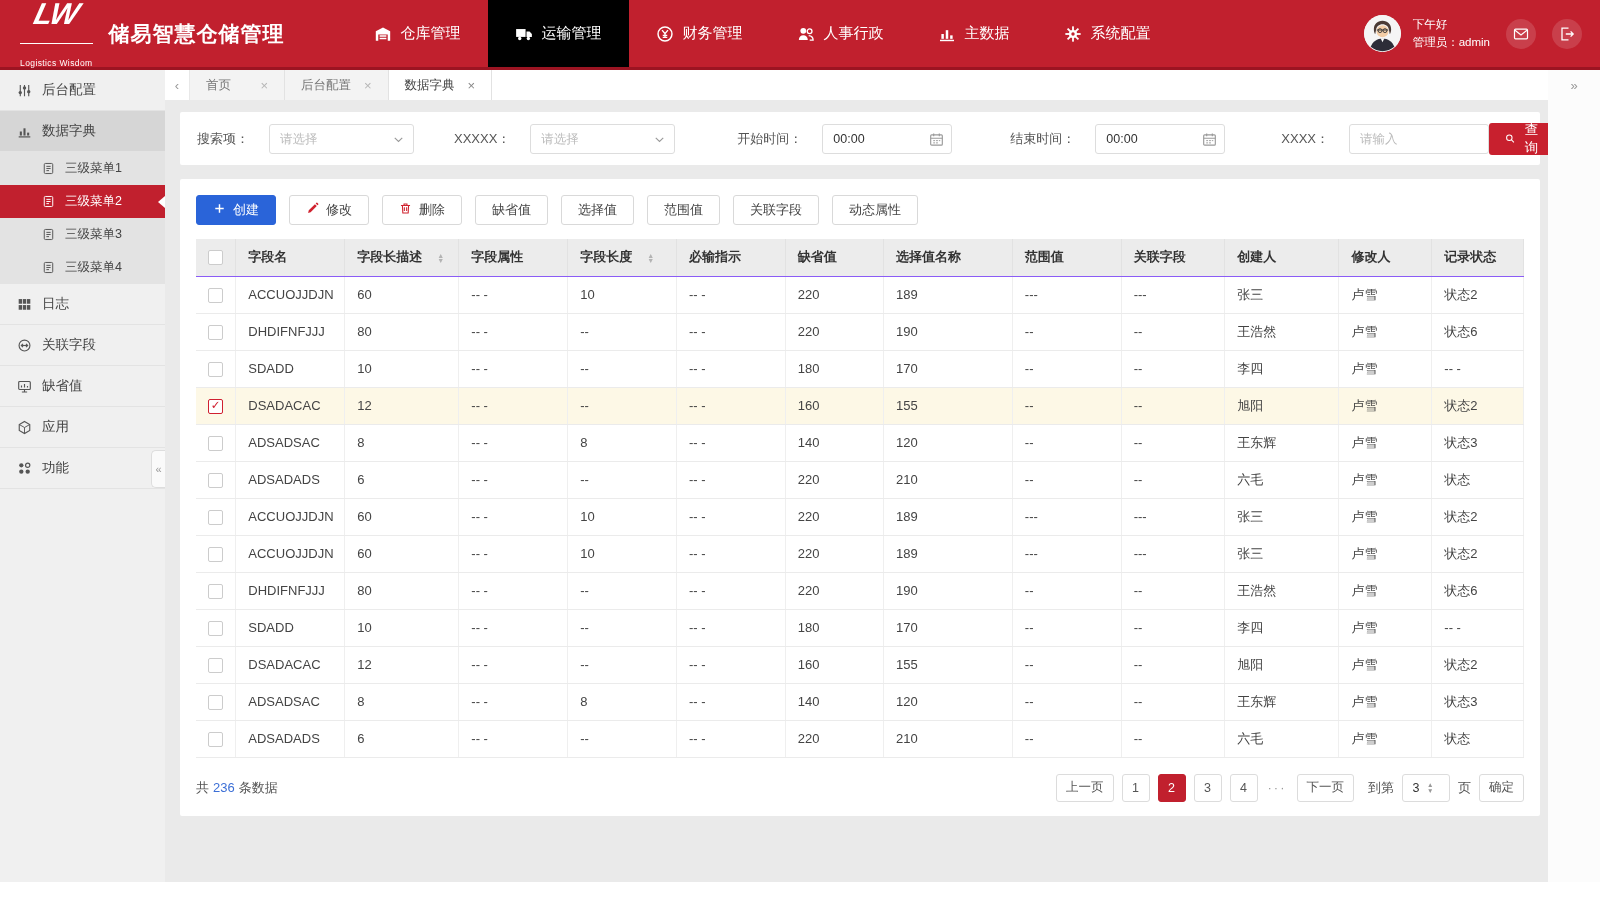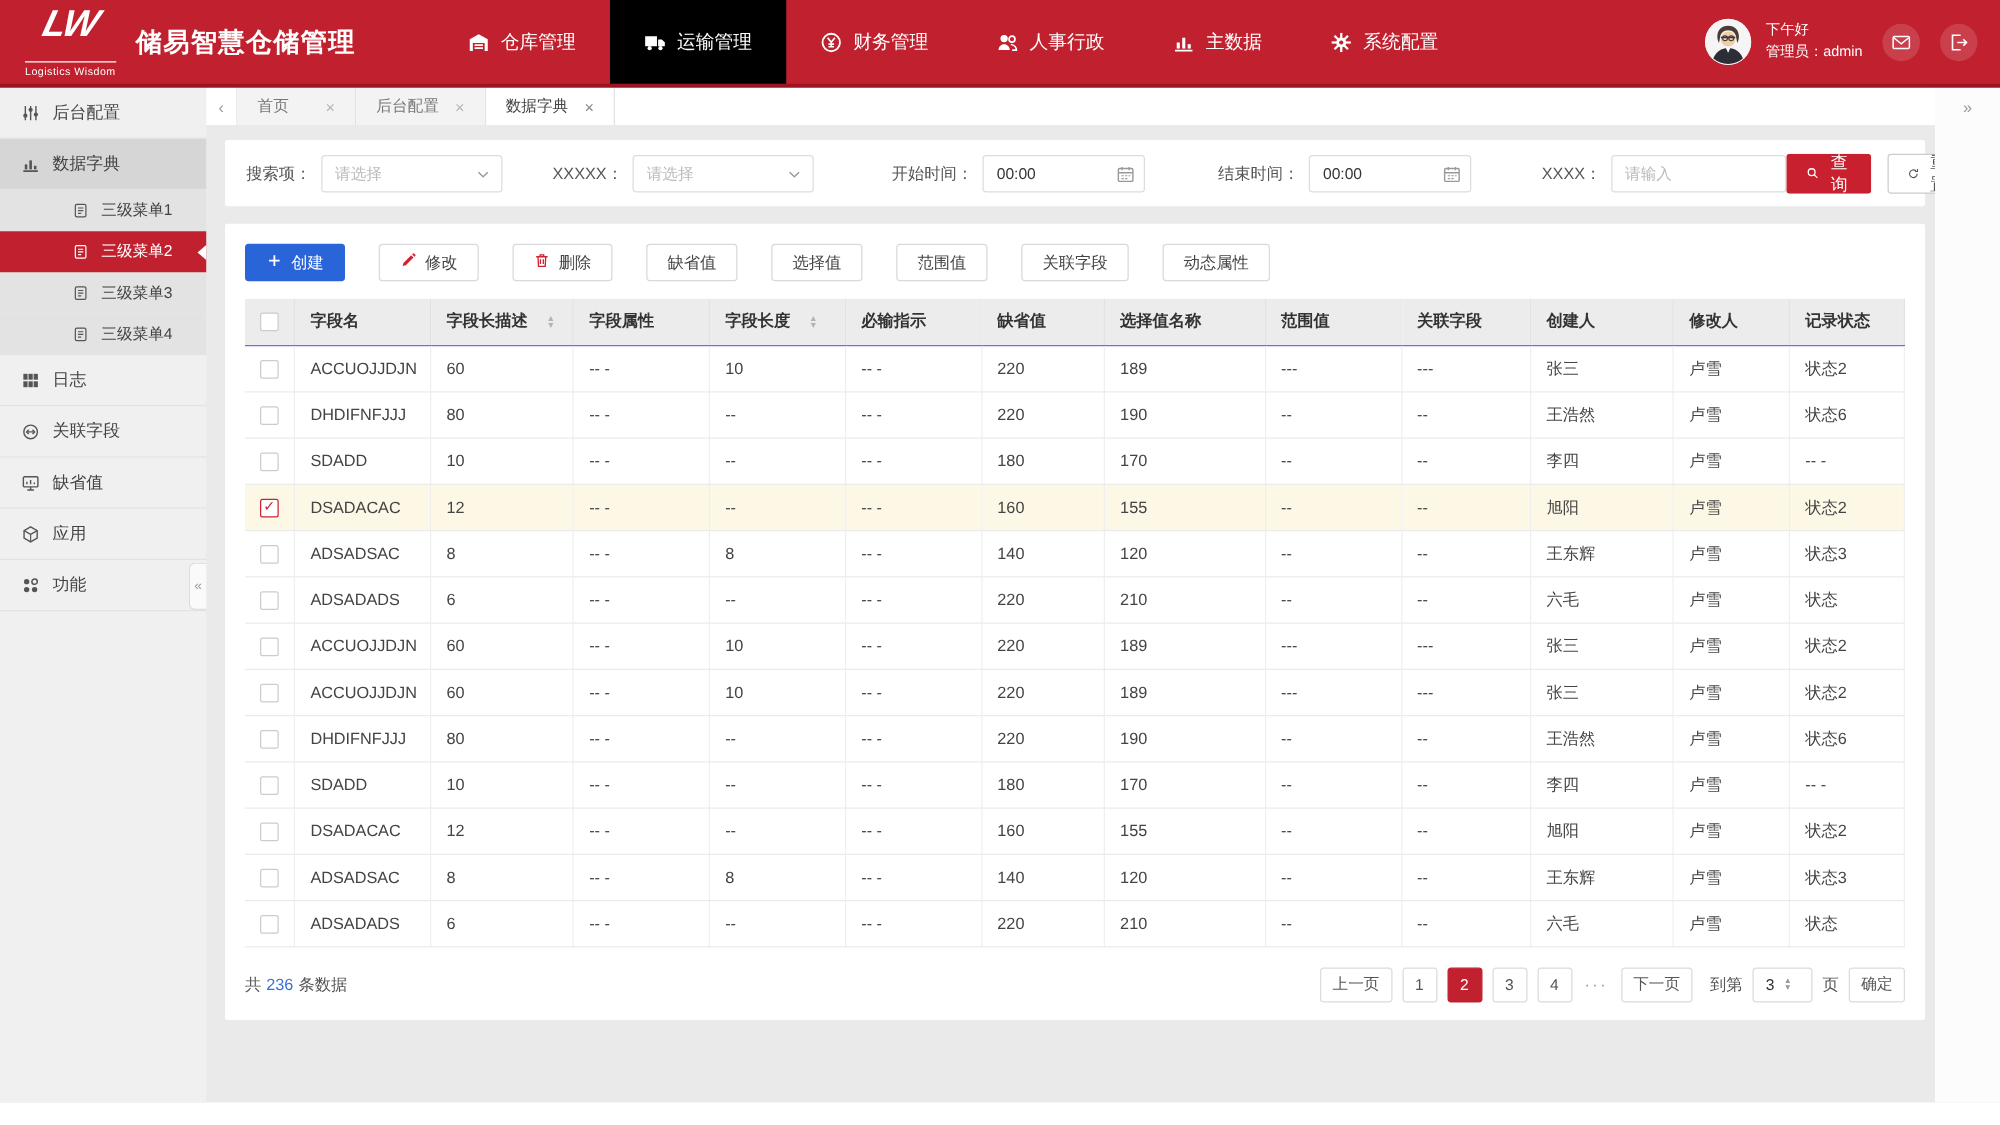--- a/index.html
+++ b/index.html
@@ -6,39 +6,39 @@
   html,body { width:1600px; height:900px; }
   body { font-family:"Liberation Sans","DejaVu Sans",sans-serif; background:#fff; overflow:hidden; }
   #app { position:relative; width:1600px; height:900px; overflow:hidden; background:#eaeaea; }
 
   
   .app-header { position:absolute; top:0; left:0; width:1600px; height:70px; background:#c1202e;
     border-bottom:3px solid #9c1422; display:flex; align-items:stretch; color:#fff; z-index:5; }
   .logo-area { display:flex; align-items:center; margin-left:20px; gap:16px; }
   .logo { text-align:center; }
   .logo-mark { font-style:italic; font-weight:bold; font-size:30px; line-height:1; transform:skewX(-14deg); letter-spacing:-1px; }
-  .logo-sub { font-size:8.5px; border-top:1.5px solid #fff; margin-top:14px; padding-top:2px; letter-spacing:.4px; white-space:nowrap; }
+  .logo-sub { font-size:8.5px; border-top:1.5px solid #fff; margin-top:14px; padding-top:14px; letter-spacing:.4px; white-space:nowrap; }
   .app-title { font-size:21px; font-weight:bold; letter-spacing:1px; }
   .top-nav { display:flex; margin-left:62px; align-items:stretch; }
   .nav-item { display:flex; align-items:center; gap:9px; padding:0 27px; font-size:15px; cursor:pointer; }
   .nav-item.active { background:#000000; }
   .nav-item svg, .hicon svg { display:block; }
   .user-area { margin-left:auto; display:flex; align-items:center; gap:12px; margin-right:18px; }
   .avatar { width:37px; height:37px; border-radius:50%; overflow:hidden; background:#f2f2f2; flex:none; cursor:pointer; }
   .user-text { font-size:11.5px; line-height:1.55; white-space:nowrap; }
   .hicon { width:30px; height:30px; border-radius:50%; background:rgba(255,255,255,.14);
     display:flex; align-items:center; justify-content:center; cursor:pointer; margin-left:4px; }
 
   
   .sidebar { position:absolute; left:0; top:70px; width:165px; bottom:18px; background:#f0f0f0; z-index:4; }
   .side-item { display:flex; align-items:center; gap:10px; height:41px; padding-left:17px; font-size:13.5px;
     color:#444; border-bottom:1px solid #e3e3e3; cursor:pointer; position:relative; white-space:nowrap; }
   .side-item svg { flex:none; color:#555; }
   .side-item.open { background:#d6d6d6; }
-  .side-item.sub { height:33px; padding-left:58px; font-size:12.5px; background:#e3e3e3; border-bottom:none; }
+  .side-item.sub { height:33px; padding-left:42px; font-size:12.5px; background:#e3e3e3; border-bottom:none; }
   .side-item.sub svg { width:13px; height:13px; }
   .side-item.sub.active { background:#c1202e; color:#fff; }
   .side-item.sub.active svg { color:#fff; }
   .side-item.sub.active::after { content:""; position:absolute; right:0; top:50%; margin-top:-6px;
     border-top:6px solid transparent; border-bottom:6px solid transparent; border-right:7px solid #fff; }
   .side-collapse { position:absolute; right:0; top:380px; width:14px; height:38px; background:#fafafa;
     border:1px solid #ddd; border-right:none; border-radius:5px 0 0 5px; color:#999;
     display:flex; align-items:center; justify-content:center; font-size:11px; cursor:pointer; }
 
   
@@ -56,36 +56,36 @@
 
   .content { position:absolute; top:30px; left:0; right:52px; bottom:0; overflow:hidden; }
   .panel { background:#fff; border-radius:2px; margin-left:15px; width:1360px; }
   .panel1 { margin-top:12px; }
   .panel-title { height:41px; display:flex; align-items:center; gap:9px; padding:0 17px;
     border-bottom:1px solid #ececec; position:relative; font-size:15px; font-weight:bold; color:#333; }
   .collapse-btn { position:absolute; right:14px; top:9px; width:23px; height:23px; border:1px solid #e0e0e0;
     border-radius:4px; display:flex; align-items:center; justify-content:center; cursor:pointer; background:#fff; }
 
   .filter-row { height:53px; display:flex; align-items:center; padding:0 17px; font-size:13px; color:#555; }
-  .fgroup { display:flex; align-items:center; gap:8px; white-space:nowrap; }
+  .fgroup { display:flex; align-items:center; gap:20px; white-space:nowrap; }
   .sel { position:relative; width:145px; height:30px; border:1px solid #ddd; border-radius:3px; background:#fff; }
   .sel input { width:100%; height:100%; border:none; outline:none; padding:0 26px 0 10px;
     font-size:12.5px; color:#333; font-family:inherit; background:transparent; }
   .sel input::placeholder { color:#bbb; }
   .sel .tail { position:absolute; right:7px; top:7px; color:#999; pointer-events:auto; cursor:pointer; }
   .sel.time { width:130px; }
   .g2 { margin-left:40px; } .g3 { margin-left:62px; } .g4 { margin-left:58px; } .g5 { margin-left:56px; }
   .filter-actions { margin-left:auto; display:flex; gap:13px; }
   .btn { height:32px; padding:0 15px; border-radius:3px; display:flex; align-items:center; gap:7px;
     font-size:13.5px; cursor:pointer; border:1px solid transparent; font-family:inherit; }
   .btn-query { background:#c8202e; color:#fff; }
   .btn-reset { background:#fff; border-color:#ccc; color:#555; }
 
   .panel2 { margin-top:14px; padding:16px 16px 14px; }
-  .toolbar { display:flex; gap:27px; }
+  .toolbar { display:flex; gap:13px; }
   .tbtn { height:30px; padding:0 16px; border:1px solid #d9d9d9; border-radius:3px; background:#fff;
     display:flex; align-items:center; gap:7px; font-size:13px; color:#444; cursor:pointer; }
   .tbtn.primary { background:#2a64d9; border-color:#2a64d9; color:#fff; }
   .tbtn .ic-red { color:#d0222f; } .tbtn.primary .ic { color:#fff; }
 
   table.grid { margin-top:14px; width:100%; border-collapse:collapse; table-layout:fixed; font-size:13px; color:#444; }
   .grid th, .grid td { border-bottom:1px solid #ebebeb; border-right:1px solid #efefef; padding:0 12px;
     height:37px; text-align:left; overflow:hidden; white-space:nowrap; }
   .grid thead th { background:#ececec; color:#333; font-weight:bold; border-right:1px solid #e2e2e2; border-bottom:1px solid #8b5cf6; }
   .grid th.cbc, .grid td.cbc { text-align:center; padding:0; }

